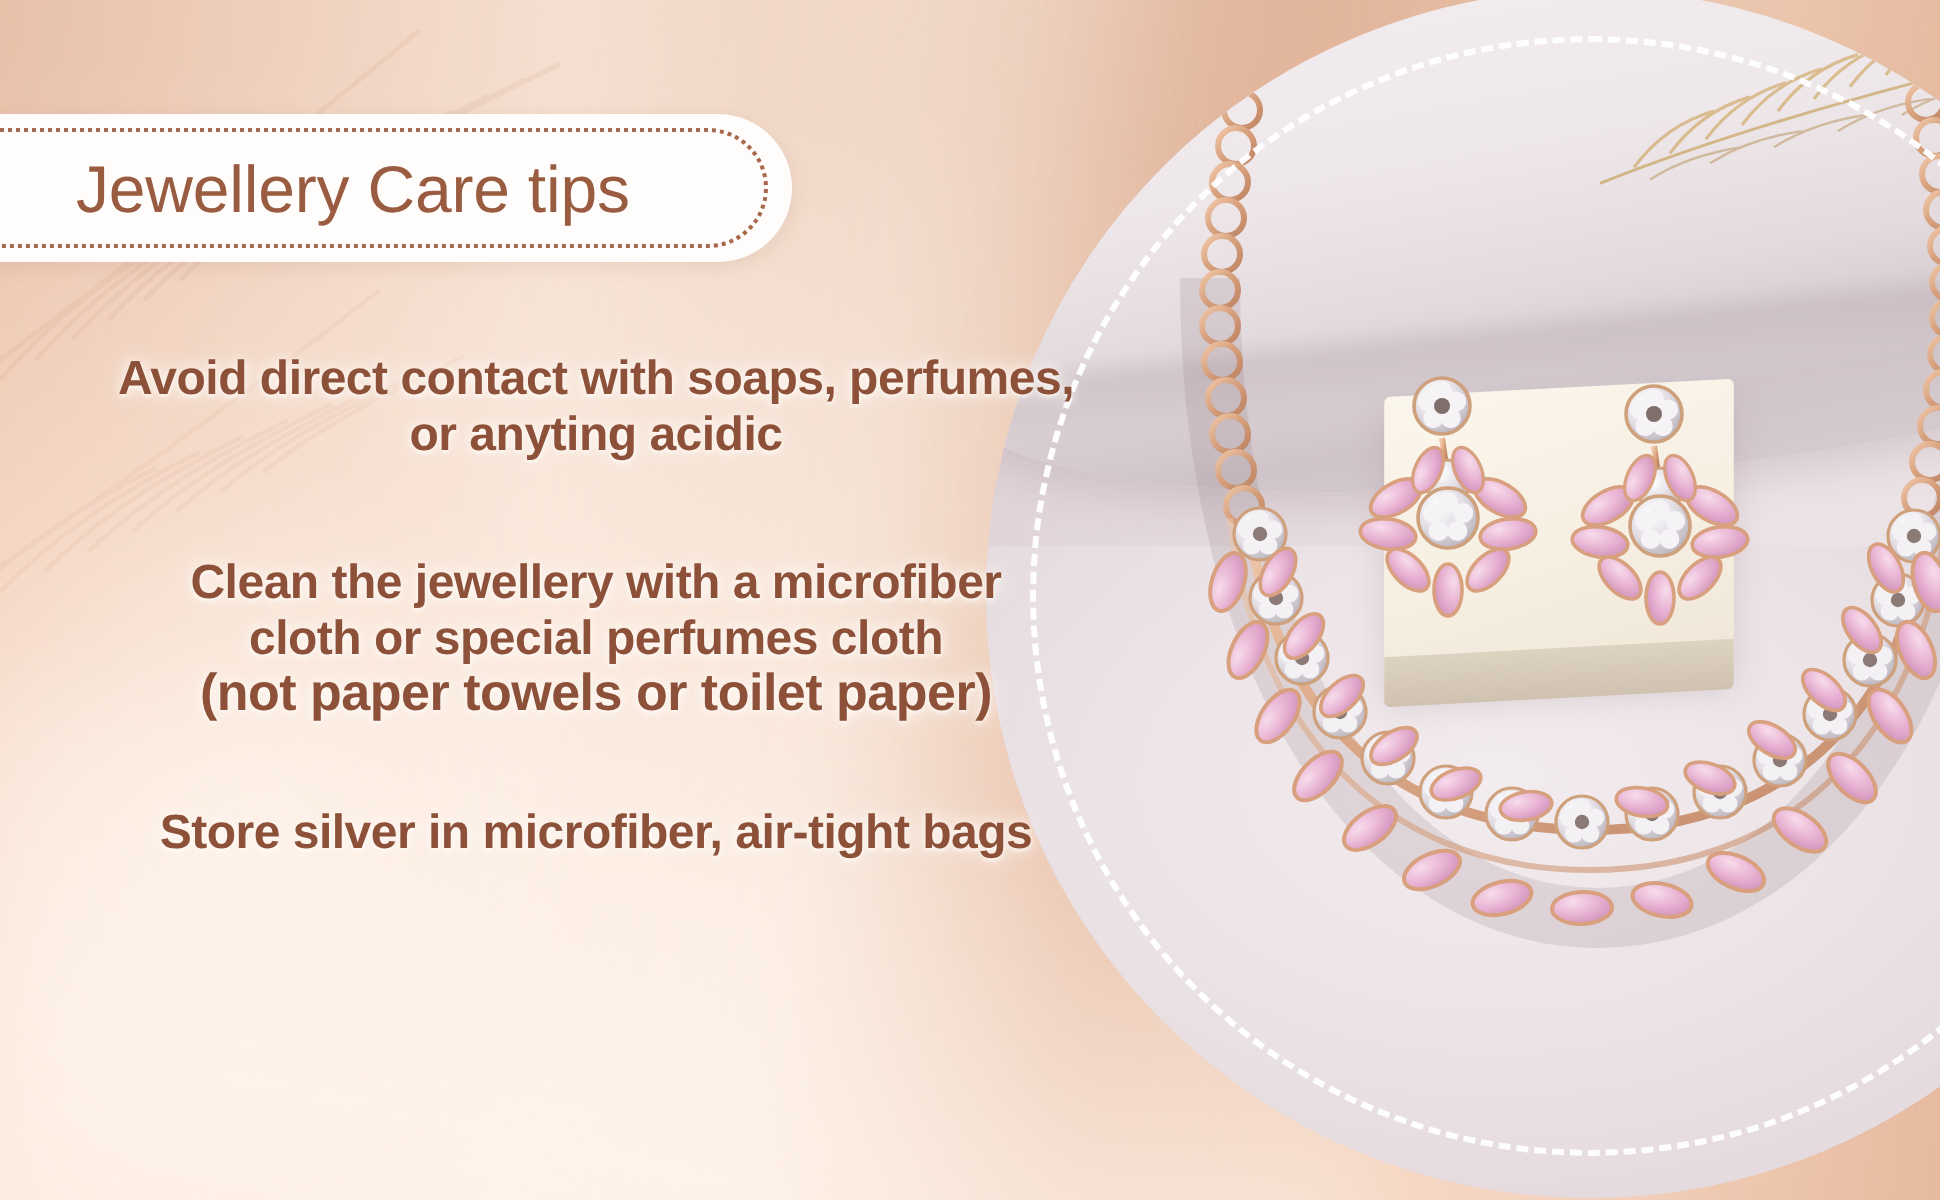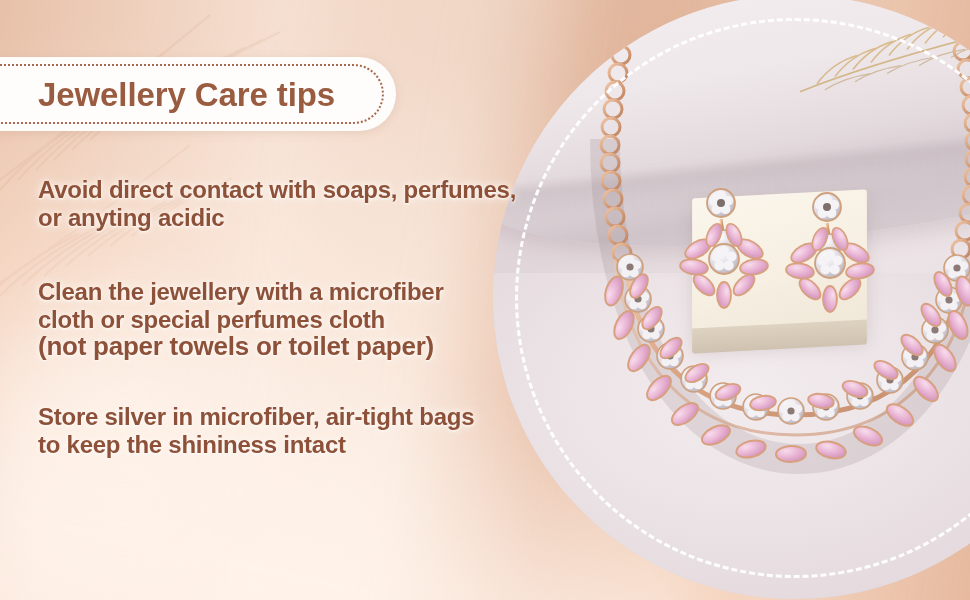--- a/index.html
+++ b/index.html
@@ -68,28 +68,28 @@
   }
   .title-dots{
     position:absolute;left:-30px;top:64px;width:414px;height:60px;
     border:2.6px dotted #a8684c;
     border-radius:30px;
     box-sizing:border-box;
   }
   .title-text{
     position:absolute;left:38px;top:70px;width:340px;height:50px;
     line-height:50px;
-    font-size:33px;font-weight:bold;letter-spacing:-.1px;
+    font-size:33px;font-weight:normal;letter-spacing:-.1px;
     color:#9a5c41;
     white-space:nowrap;
   }
 
   
   .tips{position:absolute;left:38px;top:176px;width:520px;}
-  .tip{margin-bottom:30px;}
+  .tip{margin-bottom:30px;text-align:center;}
   .tip-line{
     font-weight:bold;
     color:#8d5139;
     font-size:24px;
     line-height:28px;
     letter-spacing:-.25px;
     text-shadow:
       0 0 7px rgba(255,250,246,.95),
       0 0 14px rgba(255,248,242,.78),
       0 1px 2px rgba(255,255,255,.85);
@@ -645,18 +645,17 @@
     </div>
 
     <div class="tip" id="tip-1">
       <div class="tip-line">Clean the jewellery with a microfiber</div>
       <div class="tip-line">cloth or special perfumes cloth</div>
       <div class="tip-line small">(not paper towels or toilet paper)</div>
     </div>
 
     <div class="tip" id="tip-2">
       <div class="tip-line">Store silver in microfiber, air-tight bags</div>
-      <div class="tip-line">to keep the shininess intact</div>
     </div>
 
   </div>
 
 </div>
 
 </body></html>

